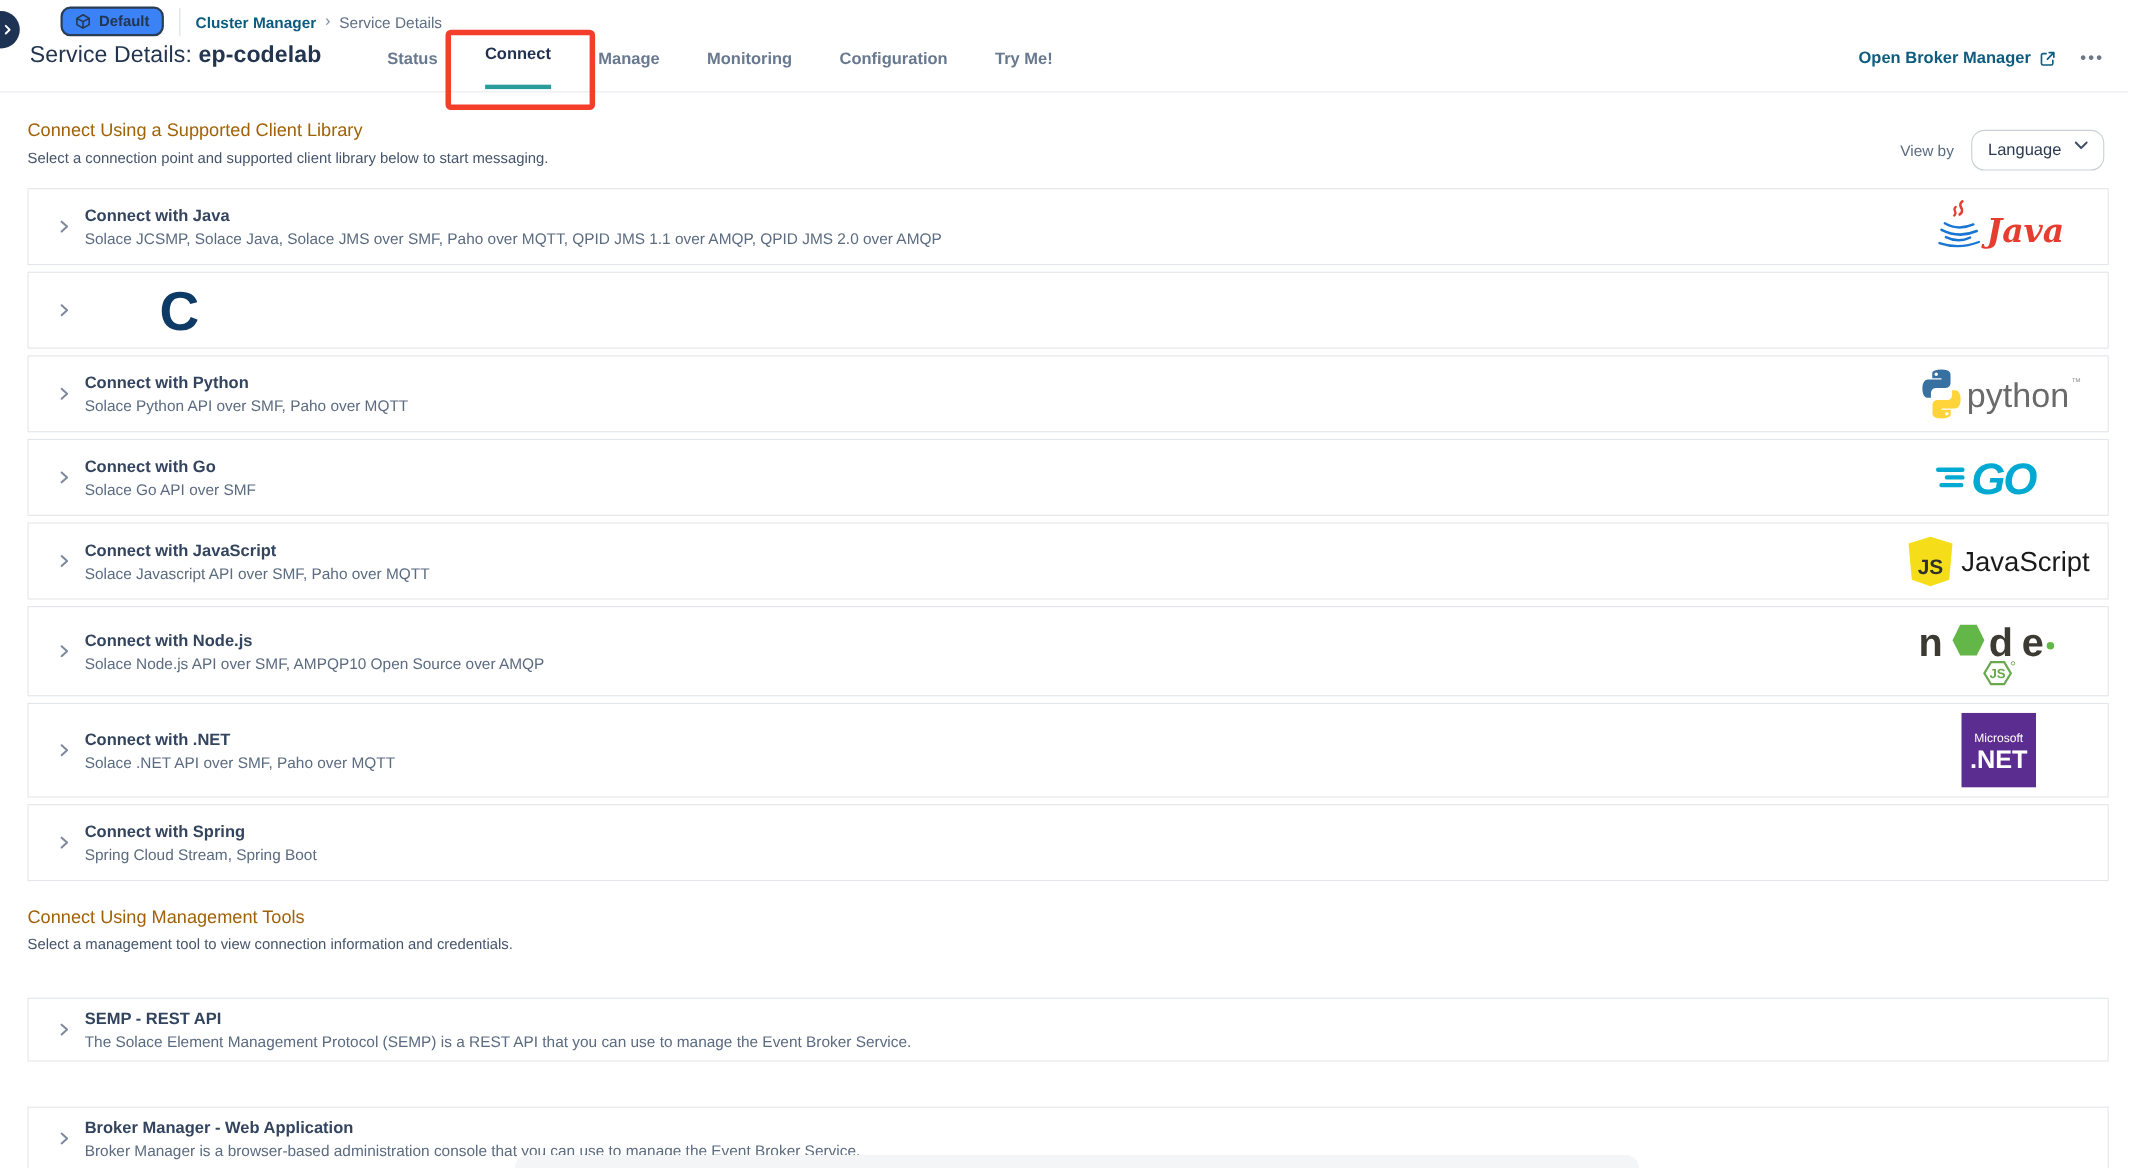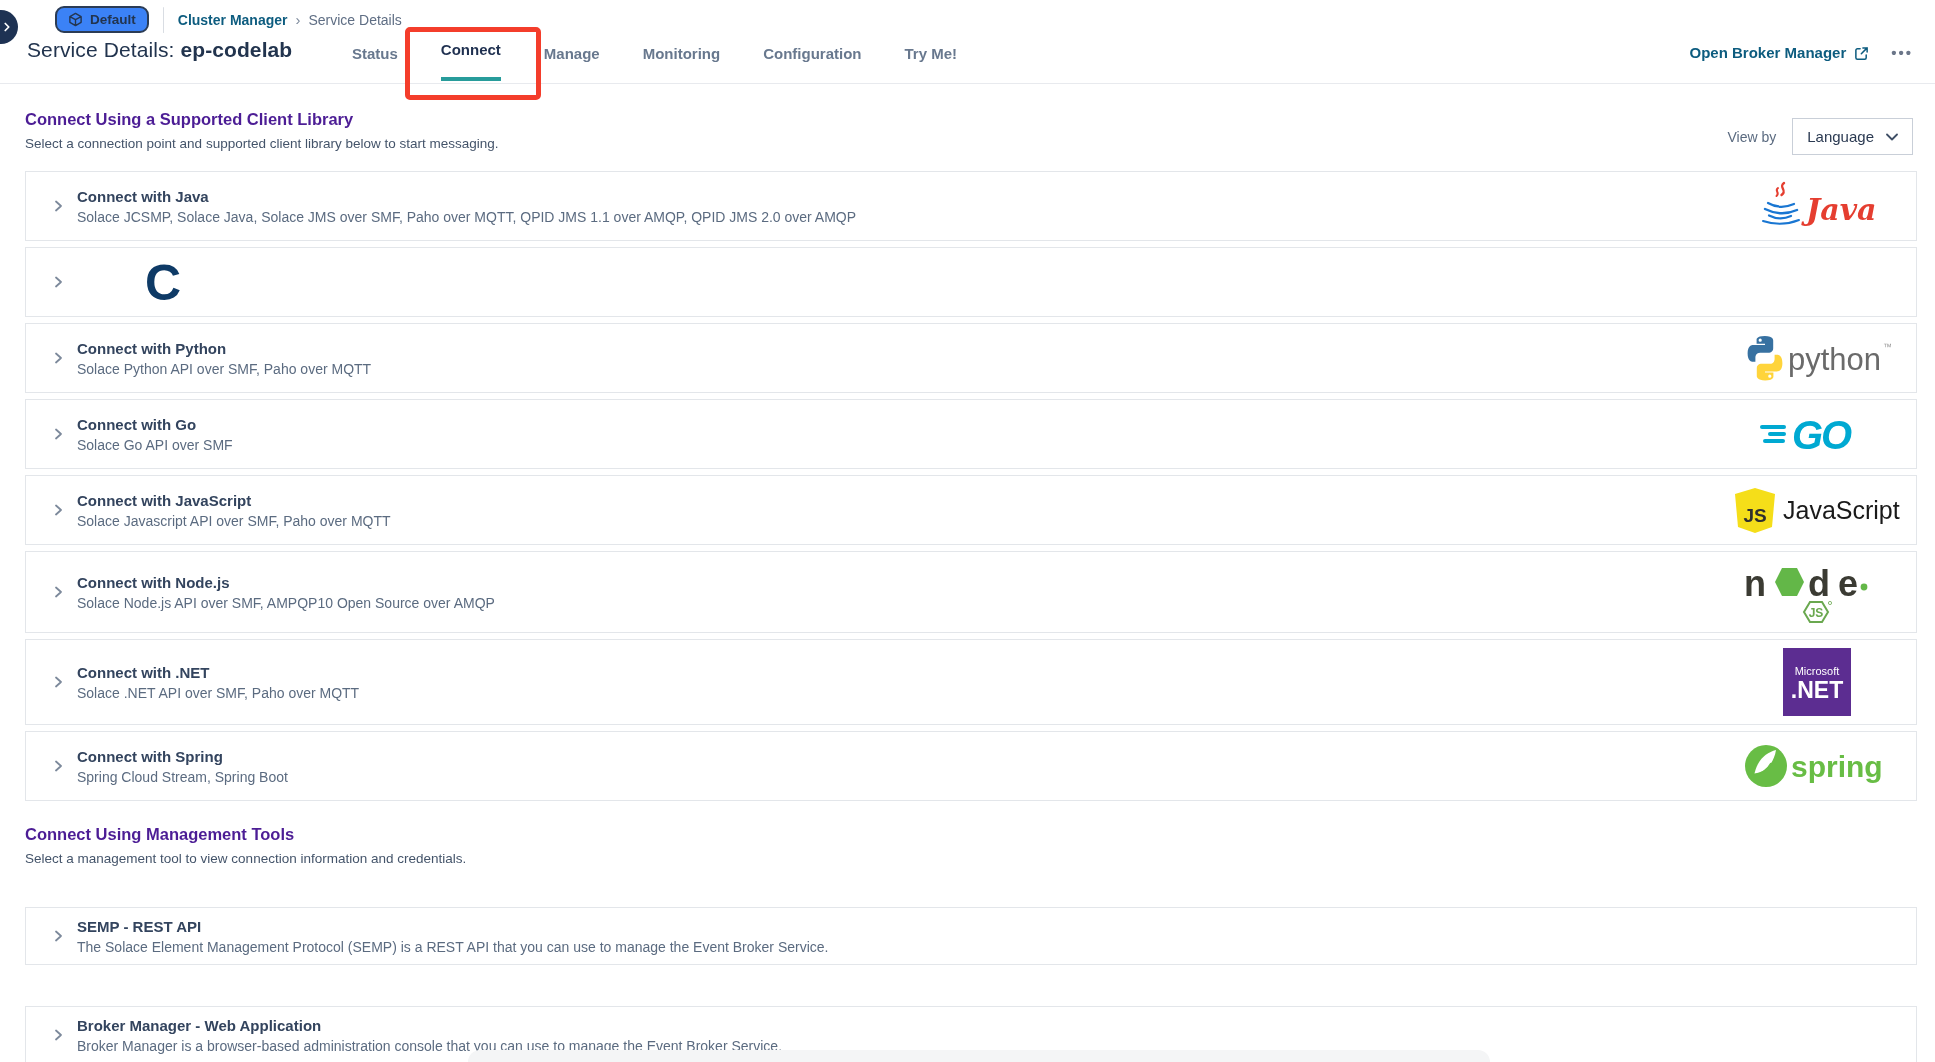--- a/index.html
+++ b/index.html
@@ -31,26 +31,26 @@
   .obm-link { display:inline-flex; align-items:flex-end; gap:8px; color:#0d5c7f; font-weight:700;
     font-size:15px; text-decoration:none; cursor:pointer; }
   .overflow-btn { border:none; background:none; color:#6b7689; font-size:15px; letter-spacing:2px;
     font-weight:700; cursor:pointer; line-height:10px; }
   .annotation-box { position:absolute; left:405px; top:27px; width:136px; height:73px;
     border:5px solid #f43d2b; border-radius:5px; pointer-events:none; z-index:6; background:transparent; }
 
   
   main { padding:0 18px 0 25px; }
   .section-head-row { display:flex; justify-content:space-between; align-items:flex-start; margin-top:26px; }
-  .section-title { font-size:16.5px; font-weight:700; color:#4c1d95; }
+  .section-title { font-size:16.5px; font-weight:400; color:#a16207; }
   .section-sub { font-size:13.5px; color:#44546a; margin-top:7px; }
   .view-by { display:flex; align-items:center; gap:16px; margin-top:8px; margin-right:4px; }
   .view-by-label { font-size:14px; color:#5b6b80; }
-  .dropdown-btn { display:inline-flex; align-items:center; gap:12px; border:1px solid #c9cfd8;
-    border-radius:0; background:#fff; padding:9px 14px; font-size:15px; color:#2b3a52;
+  .dropdown-btn { display:inline-flex; gap:12px; border:1px solid #c9cfd8;
+    border-radius:12px; background:#fff; padding:9px 14px; font-size:15px; color:#2b3a52;
     font-family:inherit; cursor:pointer; }
 
   .list { margin-top:16px; }
   .card { display:flex; align-items:center; border:1px solid #e3e6ea; background:#fff;
     min-height:70px; margin-bottom:6px; padding:8px 13px; cursor:pointer; }
   #mgmt-list .card { min-height:58px;margin-top:41px; }
   .chev { width:38px; display:flex; justify-content:center; align-items:center; flex:none; }
   .card-text { flex:1; min-width:0; padding-right:12px; }
   .card-title { font-size:15px; font-weight:700; color:#33445e; margin-bottom:4px; }
   .card-sub { font-size:14px; color:#5b6b80; }
@@ -268,28 +268,20 @@
       <div class="card">
     <span class="chev">
       <svg width="16" height="16" viewBox="0 0 16 16">
             <polyline points="6 3.5 11 8 6 12.5" fill="none" stroke="#7c899b" stroke-width="1.8" stroke-linecap="round" stroke-linejoin="round"></polyline>
           </svg>
     </span>
     <div class="card-text">
       <div class="card-title">Connect with Spring</div>
       <div class="card-sub">Spring Cloud Stream, Spring Boot</div>
     </div>
-    <div class="card-logo">
-          <svg width="150" height="50" viewBox="0 0 150 50">
-    <circle cx="24" cy="25" r="21" fill="#68bd45"></circle>
-    <path d="M34 9c-10 2.5-18.5 10-21.5 23.5 11-1 19.5-10.5 21.5-23.5z" fill="#fff"></path>
-    <path d="M12 34c7-1 13-5 17-12" fill="none" stroke="#68bd45" stroke-width="1.4"></path>
-    <text x="49" y="36" font-weight="700" font-size="30" fill="#68bd45">spring</text>
-  </svg>
-        </div>
   </div>
     </div>
 
   <div class="mgmt-section">
     <div class="section-title">Connect Using Management Tools</div>
     <div class="section-sub">Select a management tool to view connection information and credentials.</div>
   </div>
 
   <div class="list" id="mgmt-list">
       <div class="card">

